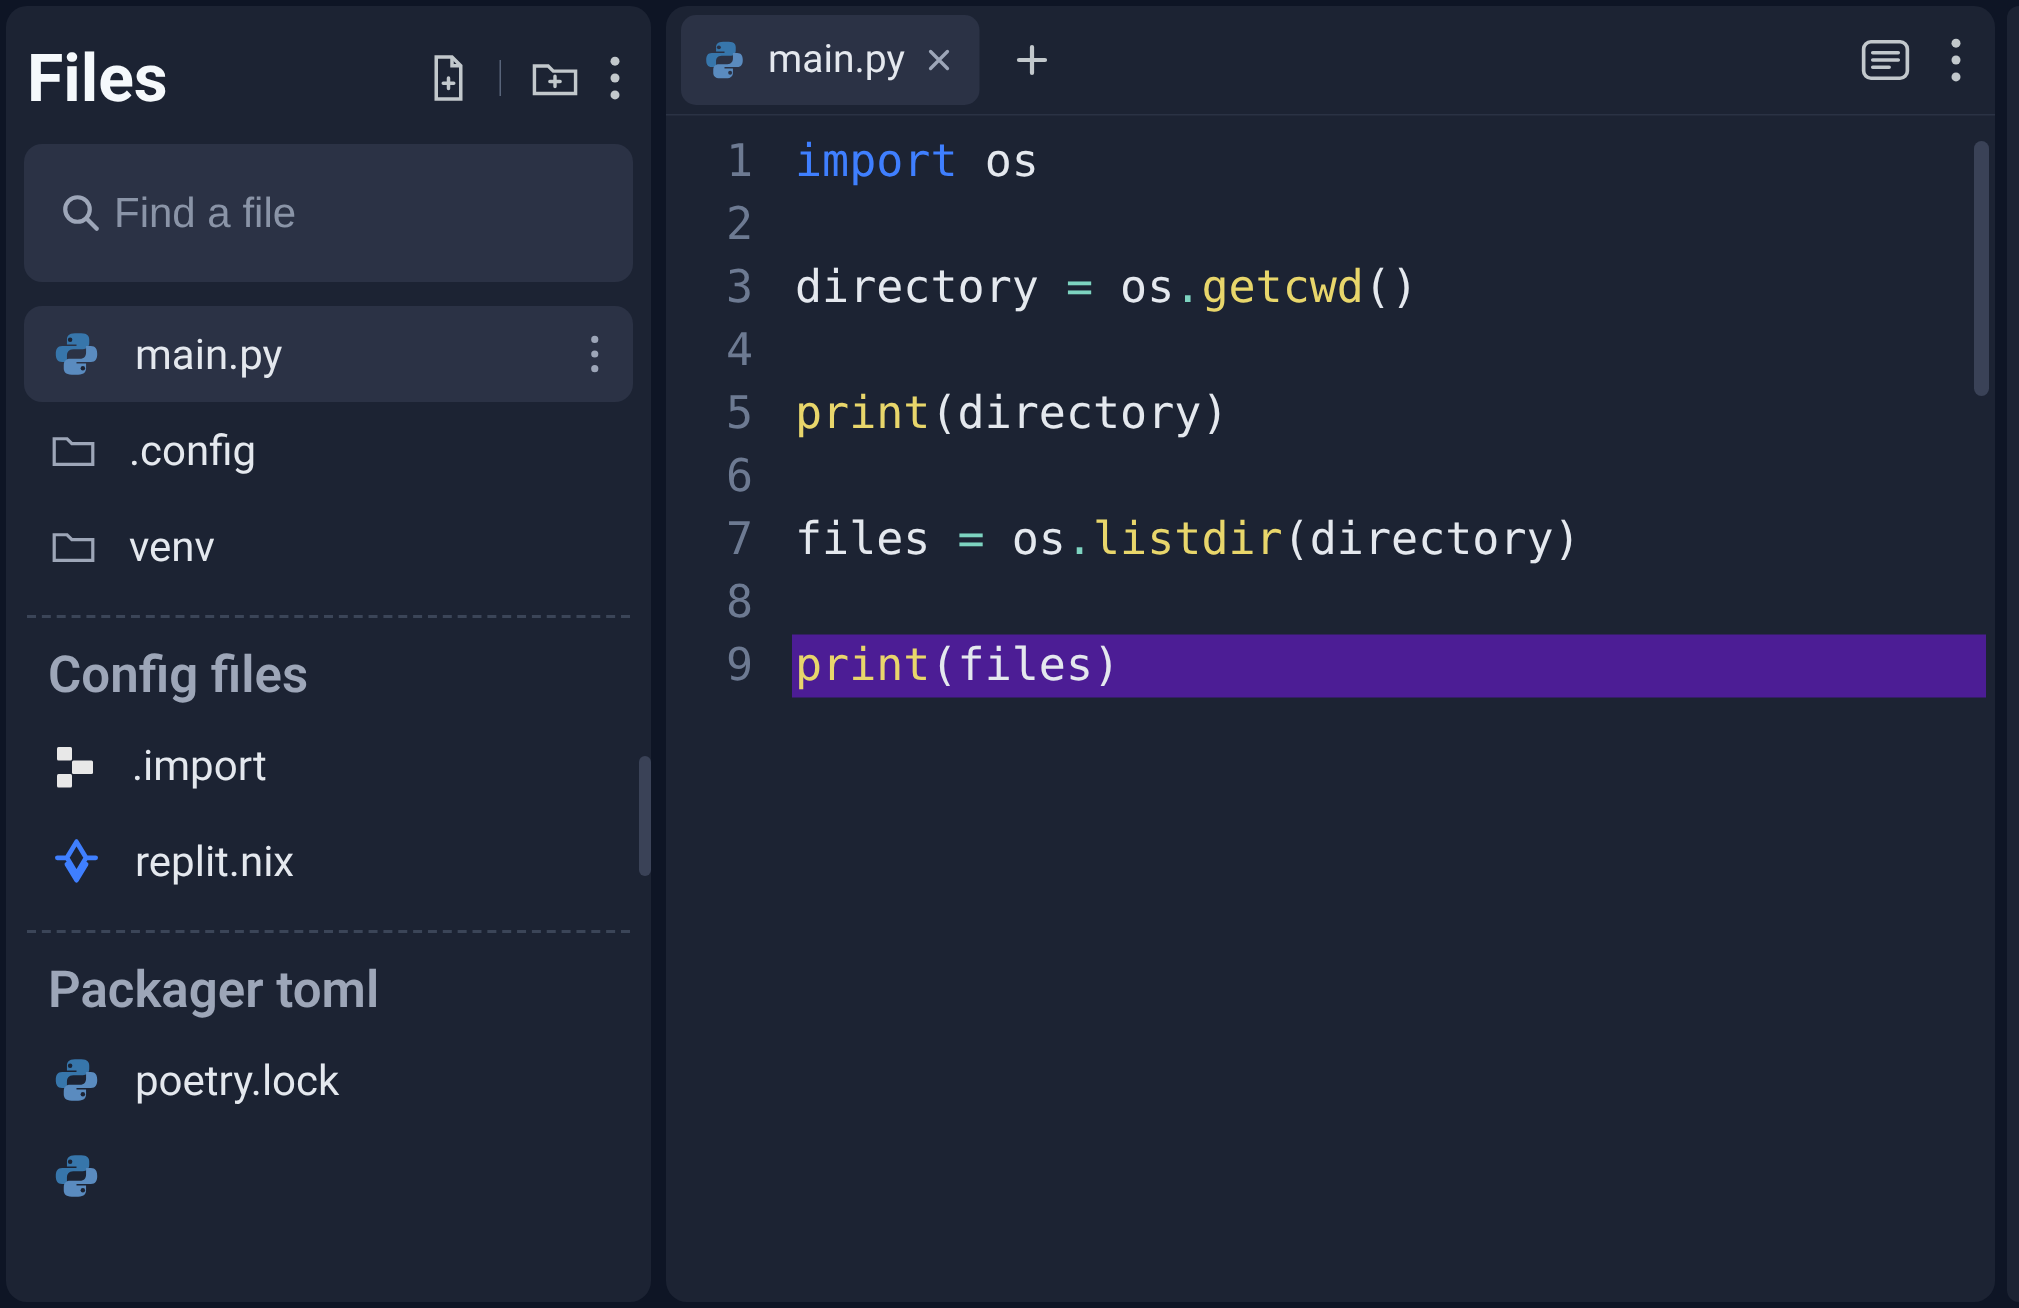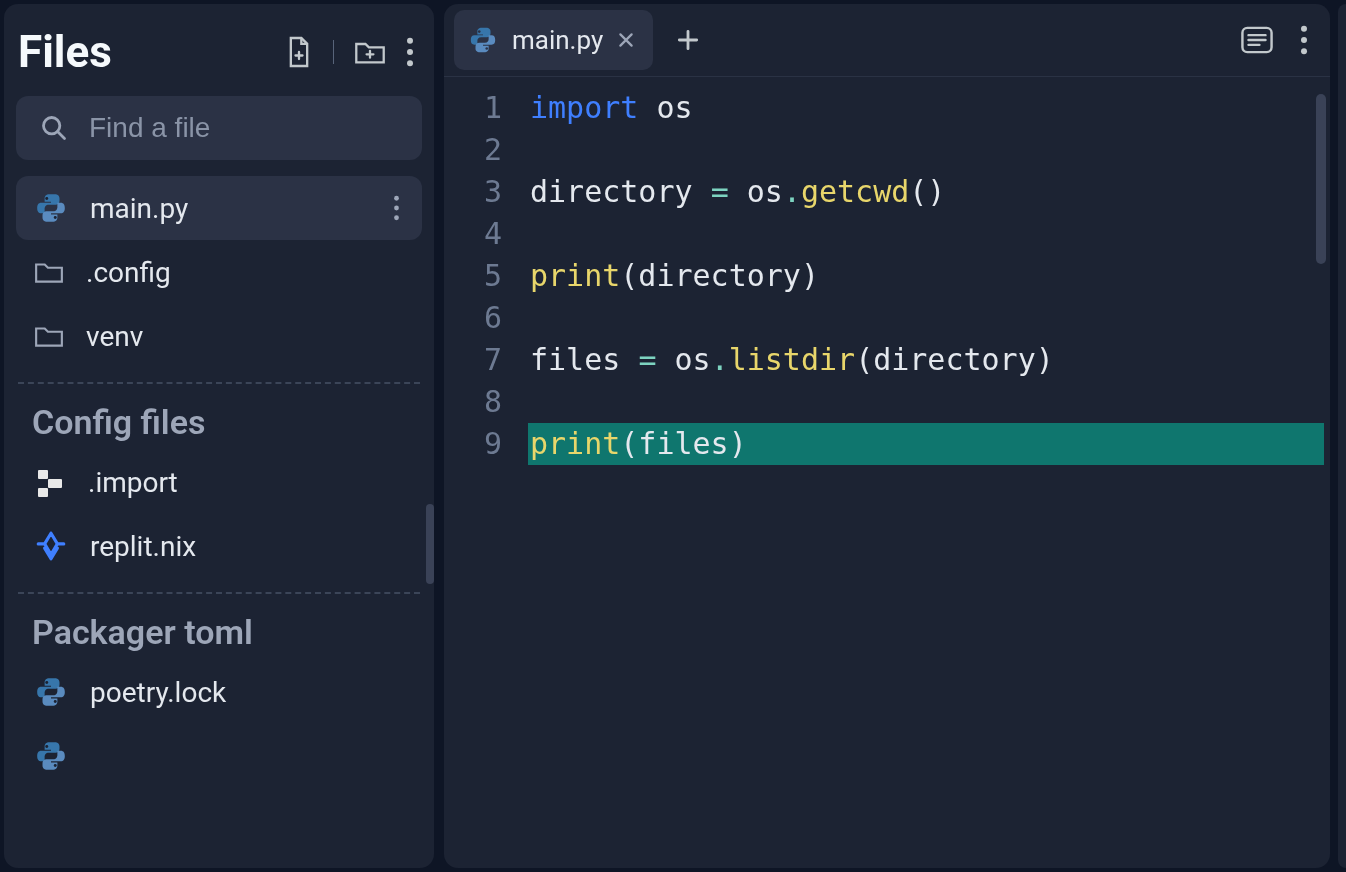--- a/index.html
+++ b/index.html
@@ -46,25 +46,25 @@
     cursor: pointer;
     display: flex;
     align-items: center;
     justify-content: center;
     color: #c2c8cc;
   }
   .search-box {
     margin: 4px 12px 16px 12px;
     background: #2b3245;
     border-radius: 12px;
-    height: 64px;
+    height: 92px;
     display: flex;
     align-items: center;
     padding: 0 24px;
-    gap: 21px;
+    gap: 8px;
   }
   .search-box input {
     background: transparent;
     border: none;
     outline: none;
     font-size: 28px;
     color: #f5f9fc;
     flex: 1;
   }
   .search-box input::placeholder { color: #8a94a7; }
@@ -162,21 +162,21 @@
   }
   .gutter div { height: 42px; }
   .codelines { flex:1; padding-right: 6px; }
   .codeline {
     height: 42px;
     white-space: pre;
     color: #e4e8ee;
     padding-left: 2px;
   }
   .codeline.current {
-    background: #0f766e;
+    background: #4c1d95;
   }
   .tok-kw { color:#3f7fff; }
   .tok-fn { color:#e8d66b; }
   .tok-op { color:#7dd3c0; }
   .tok-id { color:#e4e8ee; }
   .tok-p  { color:#e4e8ee; }
 
   .editor-vscroll {
     position: absolute;
     right: 4px; top: 90px;

